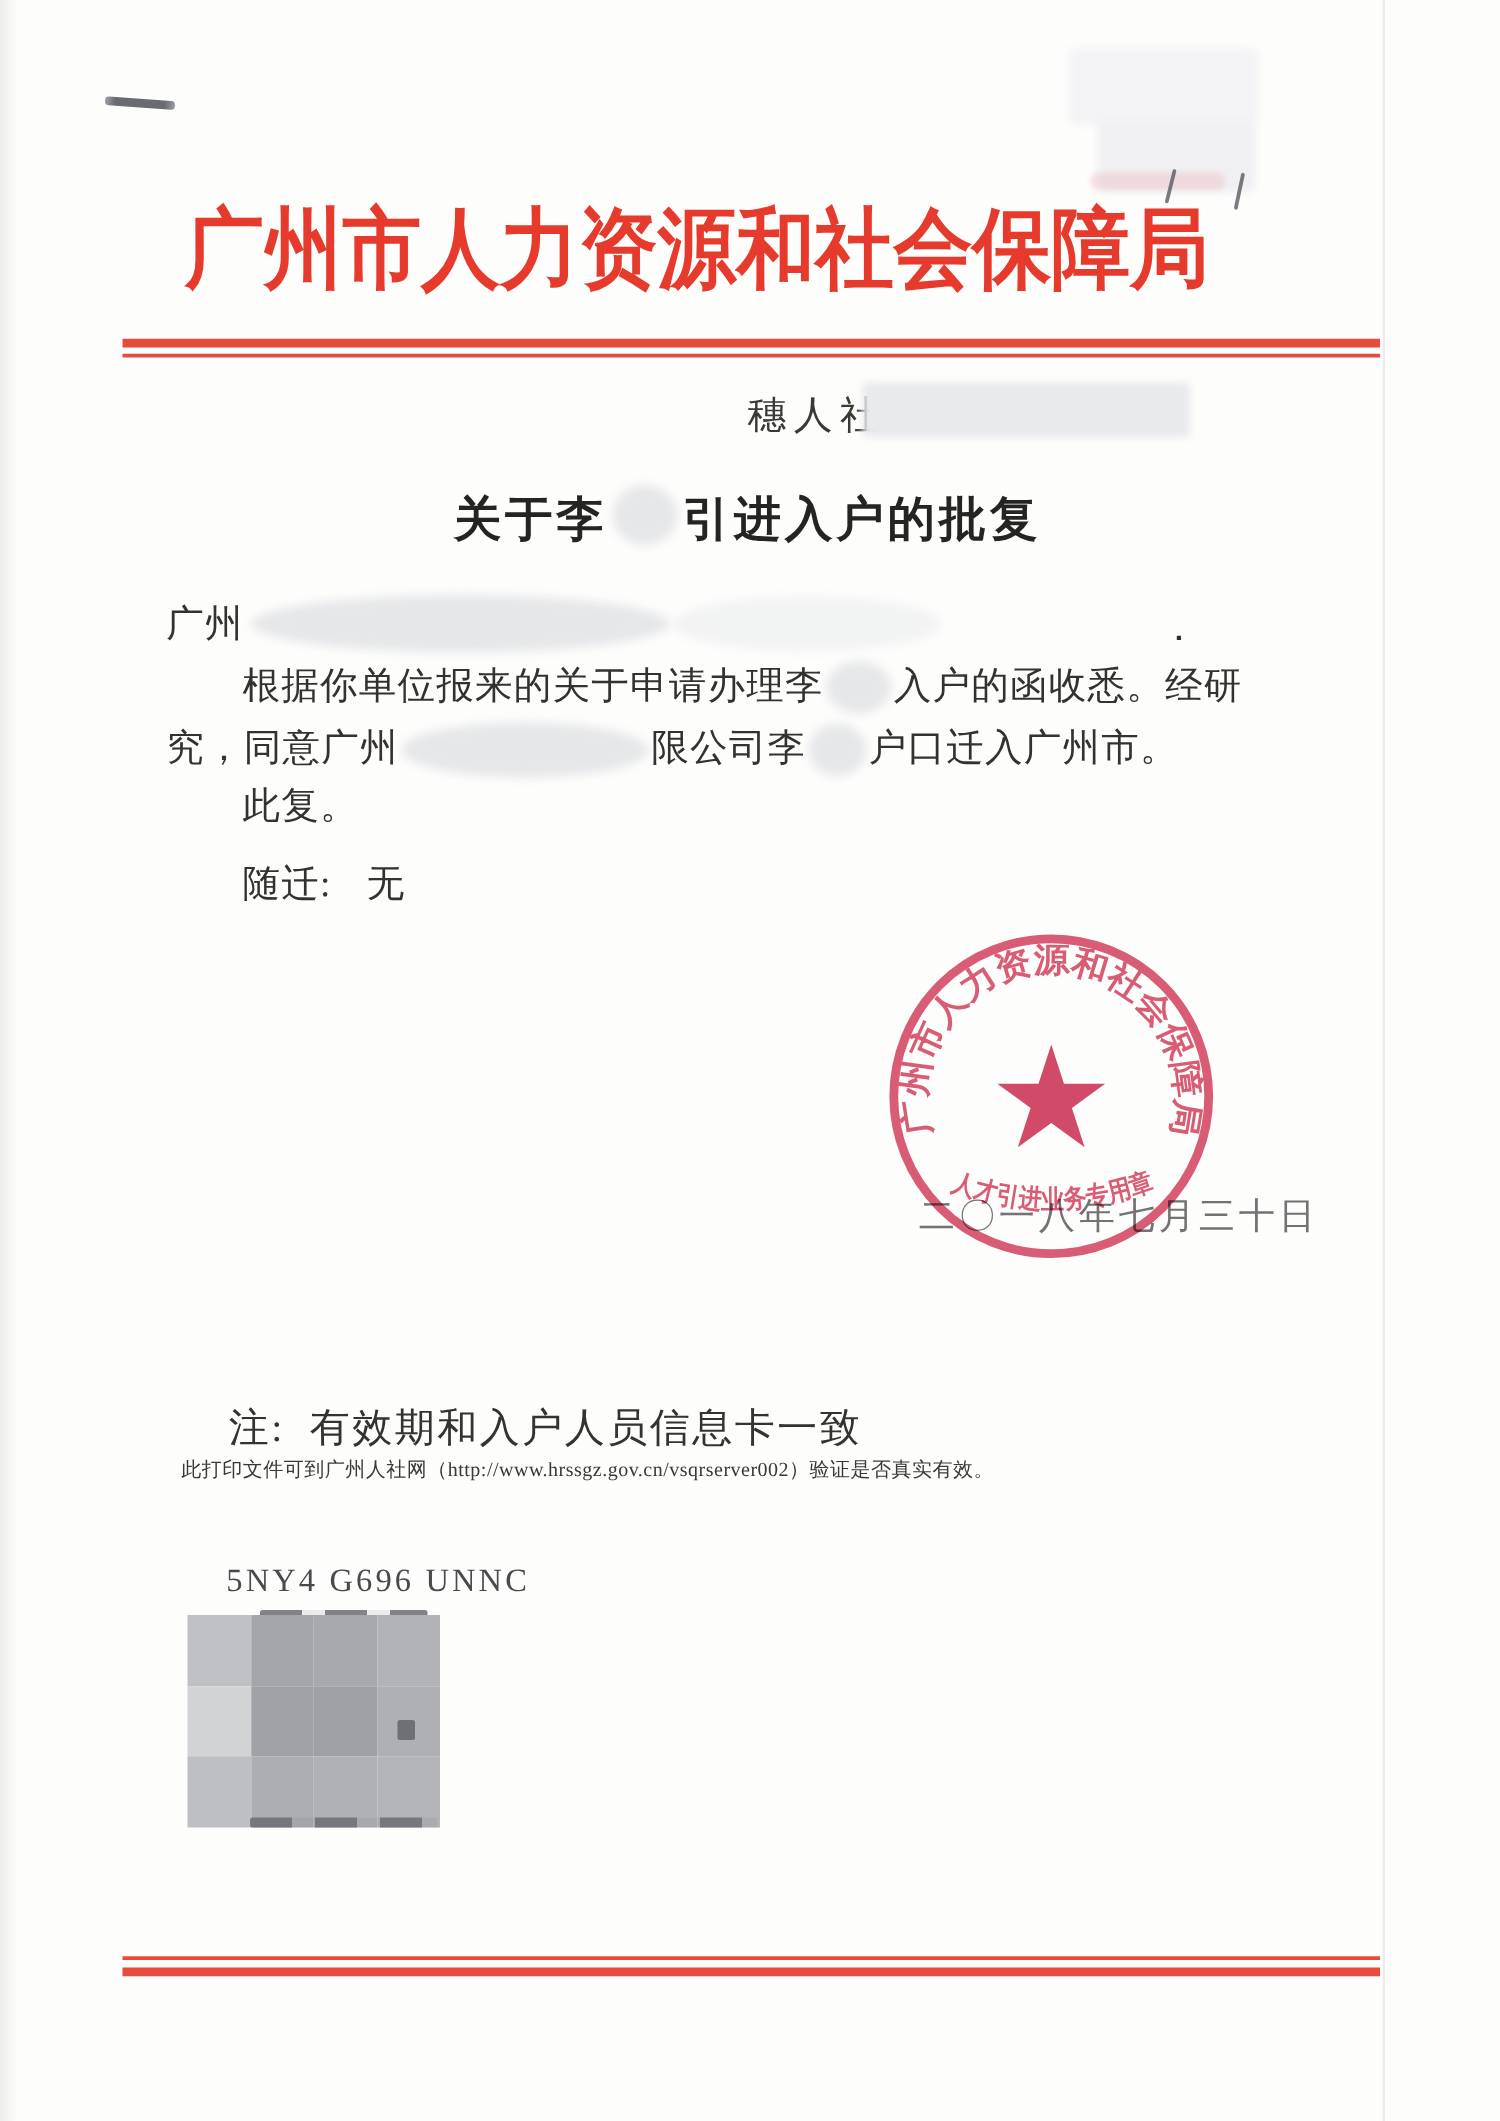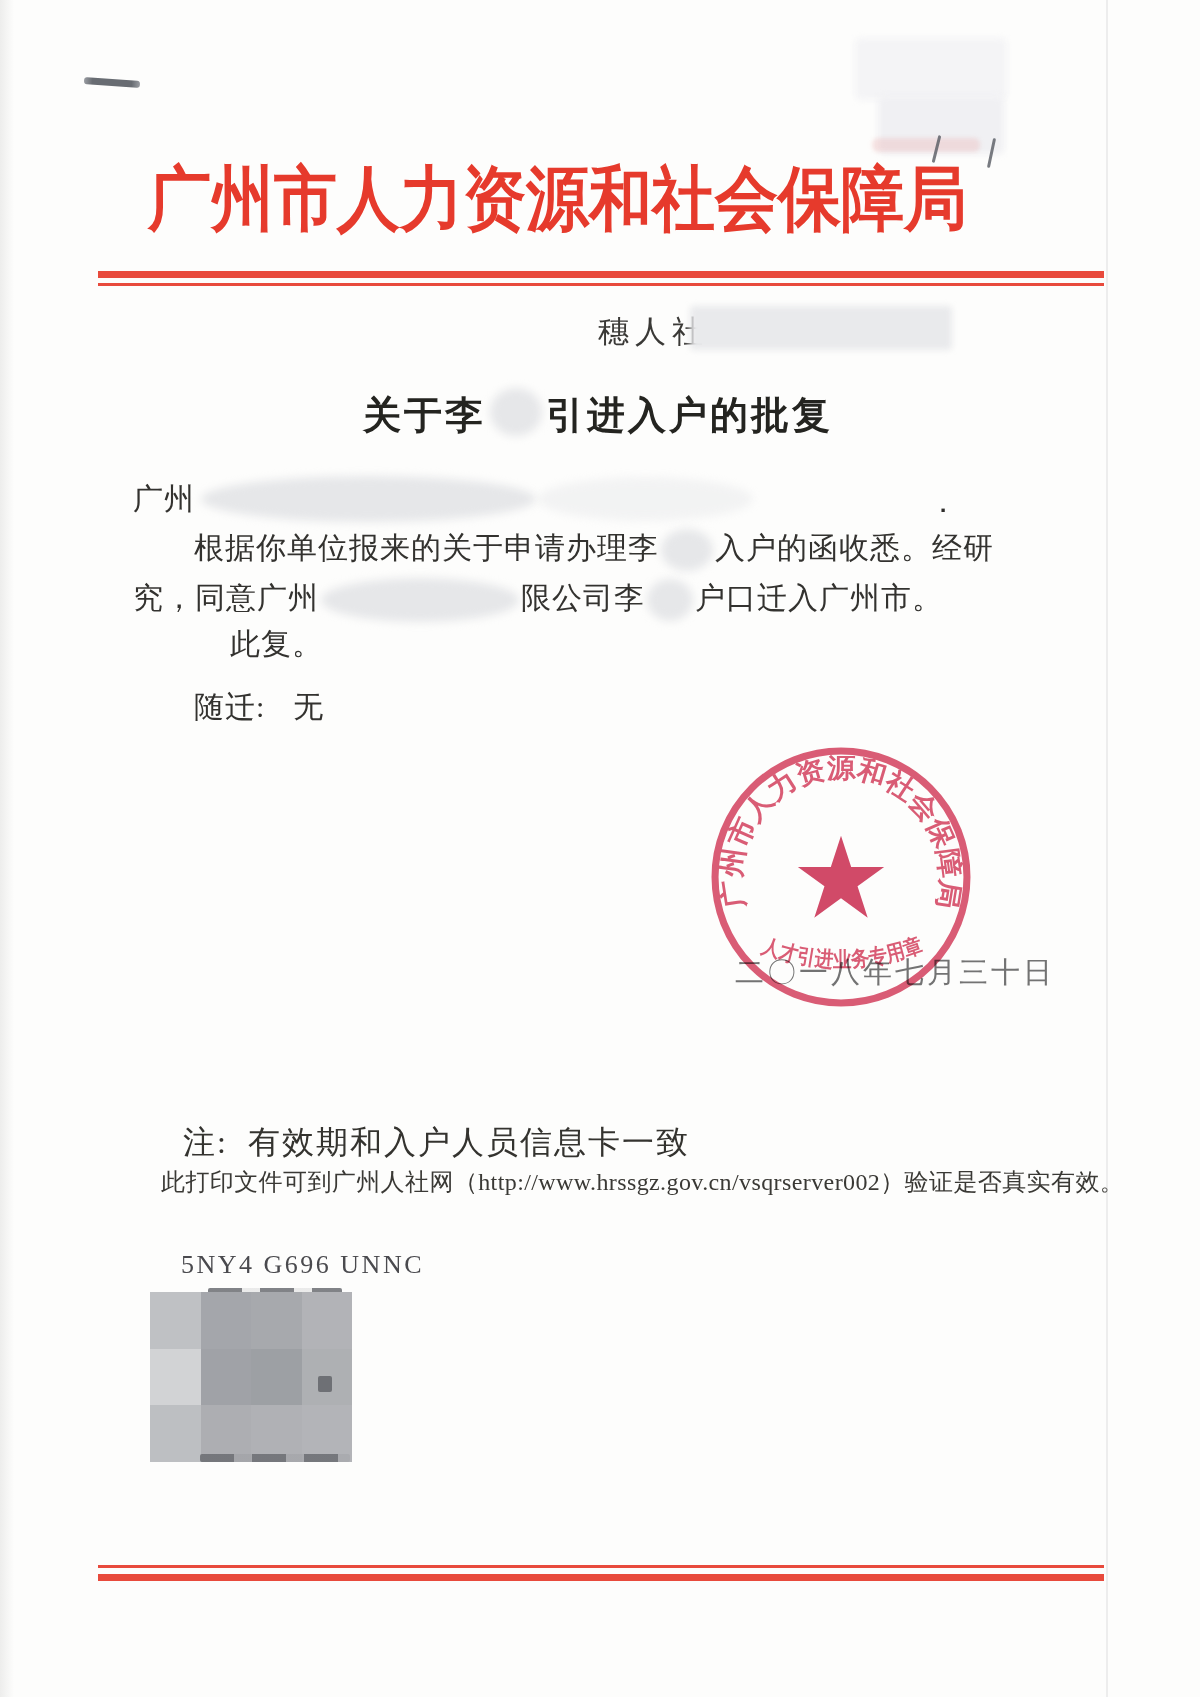--- a/index.html
+++ b/index.html
@@ -54,34 +54,34 @@
   .bodyline{position:absolute; font-size:30px; letter-spacing:1px; color:#33322f; display:flex; align-items:center; white-space:nowrap;}
   .sal{left:133px; top:476px;text-align:center;}
   .sal-blur{width:335px; height:46px; margin-left:6px;}
   .sal-blur2{width:215px; height:44px; margin-left:2px; opacity:.45;}
   .sal-period{position:absolute; left:928px; top:482px; font-size:30px;}
   .l2{left:194px; top:527px;}
   .l2-blur{width:52px; height:42px; margin:0 2px; transform:translateY(2px);}
   .l3{left:133px; top:576px;}
   .l3-blur1{width:198px; height:44px; margin:0 2px; transform:translateY(2px);}
   .l3-blur2{width:46px; height:42px; margin:0 2px; transform:translateY(2px);}
-  .l4{left:194px; top:624px;margin-left:36px;}
+  .l4{left:194px; top:624px;}
   .l5{left:194px; top:687px;}
   .l5 .gap{display:inline-block; width:28px;}
   .stamp{position:absolute; left:710px; top:746px; width:262px; height:262px; mix-blend-mode:multiply; opacity:.92; z-index:5;}
   .stamp svg{display:block;}
   .date{
     position:absolute; left:735px; top:953px; z-index:3;
     font-size:29px; letter-spacing:3px; color:#737373; white-space:nowrap;
   }
   .note{position:absolute; left:183px; top:1121px; font-size:32px; letter-spacing:2px; color:#34332f; display:flex;}
   .note .gap{display:inline-block; width:20px;}
   .verify{
-    position:absolute; left:145px; top:1166px; font-size:24px; letter-spacing:0.4px;
-    color:#3a3935; white-space:nowrap;margin-left:16px;
+    position:absolute; left:145px; top:1166px; font-size:16px; letter-spacing:0.4px;
+    color:#3a3935; white-space:nowrap;
   }
   .code{
     position:absolute; left:181px; top:1250px; font-size:26px; letter-spacing:2.5px;
     color:var(--code-gray,#4a4a4e); font-family:Liberation Serif, serif;
   }
   .pixel-grid{
     position:absolute; left:150px; top:1292px; width:202px; height:170px;
     display:grid; grid-template-columns:repeat(4,1fr); grid-template-rows:repeat(3,1fr);
   }
   .strip{position:absolute; height:8px; background:

